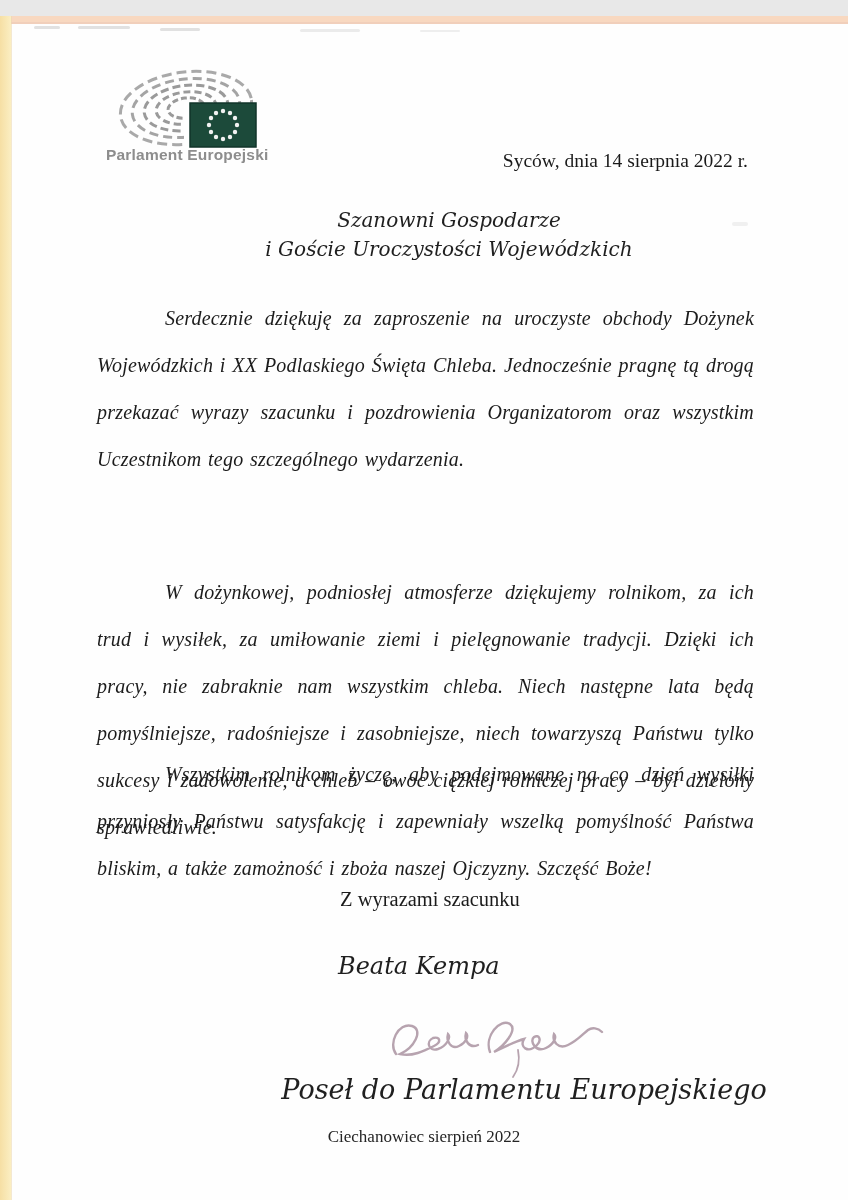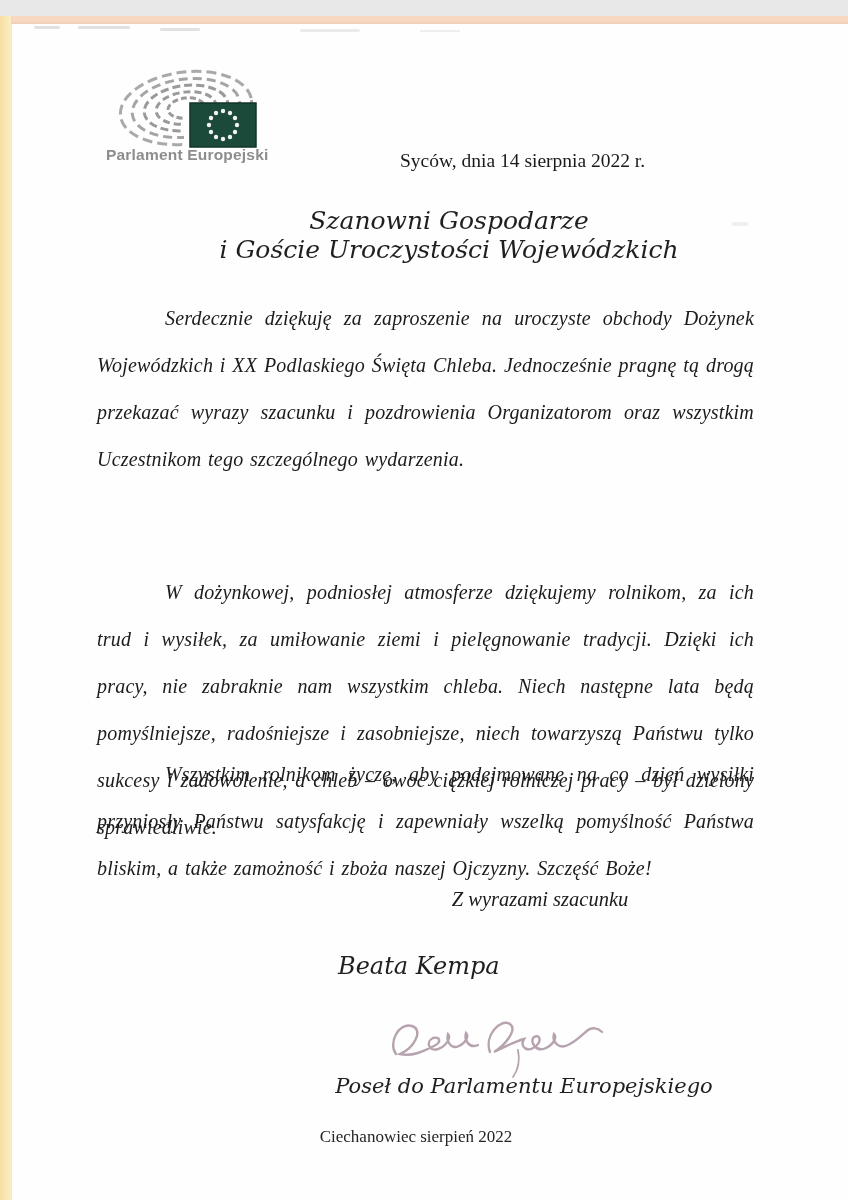--- a/index.html
+++ b/index.html
@@ -30,61 +30,61 @@
 
   
   .logo-box{position:absolute;left:106px;top:52px;width:170px;height:84px;}
   .logo-label{
     position:absolute;left:106px;top:130px;width:180px;
     font-family:"Liberation Sans", sans-serif;
     font-weight:bold;font-size:15.5px;letter-spacing:.2px;color:#8d8d8d;
   }
   .dateline{
     position:absolute;left:400px;top:134px;width:348px;
-    text-align:left;font-size:19.5px;color:#1a1a1a;
+    text-align:right;font-size:19.5px;color:#1a1a1a;
   }
 
   
   .salutation{
     position:absolute;left:97px;top:190px;width:704px;
     text-align:center;
     font-family:"DejaVu Serif", serif;
-    font-style:italic;font-size:25px;line-height:29px;color:#1f1f1f;
+    font-style:italic;font-size:20px;line-height:29px;color:#1f1f1f;
   }
 
   
   .para{
     position:absolute;left:97px;width:657px;
     font-style:italic;font-size:20px;line-height:47px;
     letter-spacing:.2px;word-spacing:1.5px;
     text-align:justify;text-indent:68px;color:#1b1b1b;
   }
   .p1{top:279px;}
   .p2{top:409px;}
   .p3{top:553px;}
   .p4{top:735px;}
 
   
   .valediction{
-    position:absolute;left:340px;top:872px;width:400px;text-align:center;
-    font-style:italic;font-size:20.5px;color:#1b1b1b;
+    position:absolute;left:340px;top:872px;width:400px;
+    font-size:20.5px;color:#1b1b1b;
   }
   .signer-name{
     position:absolute;left:338px;top:936px;width:400px;text-align:left;
     font-family:"DejaVu Serif", serif;font-style:italic;
     font-size:24px;color:#1f1f1f;
   }
   .signature{position:absolute;left:378px;top:994px;width:256px;height:70px;}
   .signer-title{
     position:absolute;left:224px;top:1058px;width:600px;text-align:center;
     font-family:"DejaVu Serif", serif;font-style:italic;
-    font-size:21px;color:#1f1f1f;
+    font-size:27px;color:#1f1f1f;
   }
   .footer-note{
-    position:absolute;left:116px;top:1111px;width:600px;text-align:center;
+    position:absolute;left:124px;top:1111px;width:600px;text-align:center;
     font-size:17px;color:#242424;
   }
 </style>
 </head>
 <body>
 
 <div class="page">
 
   <div class="edge-top"></div>
   <div class="edge-top-line"></div>

